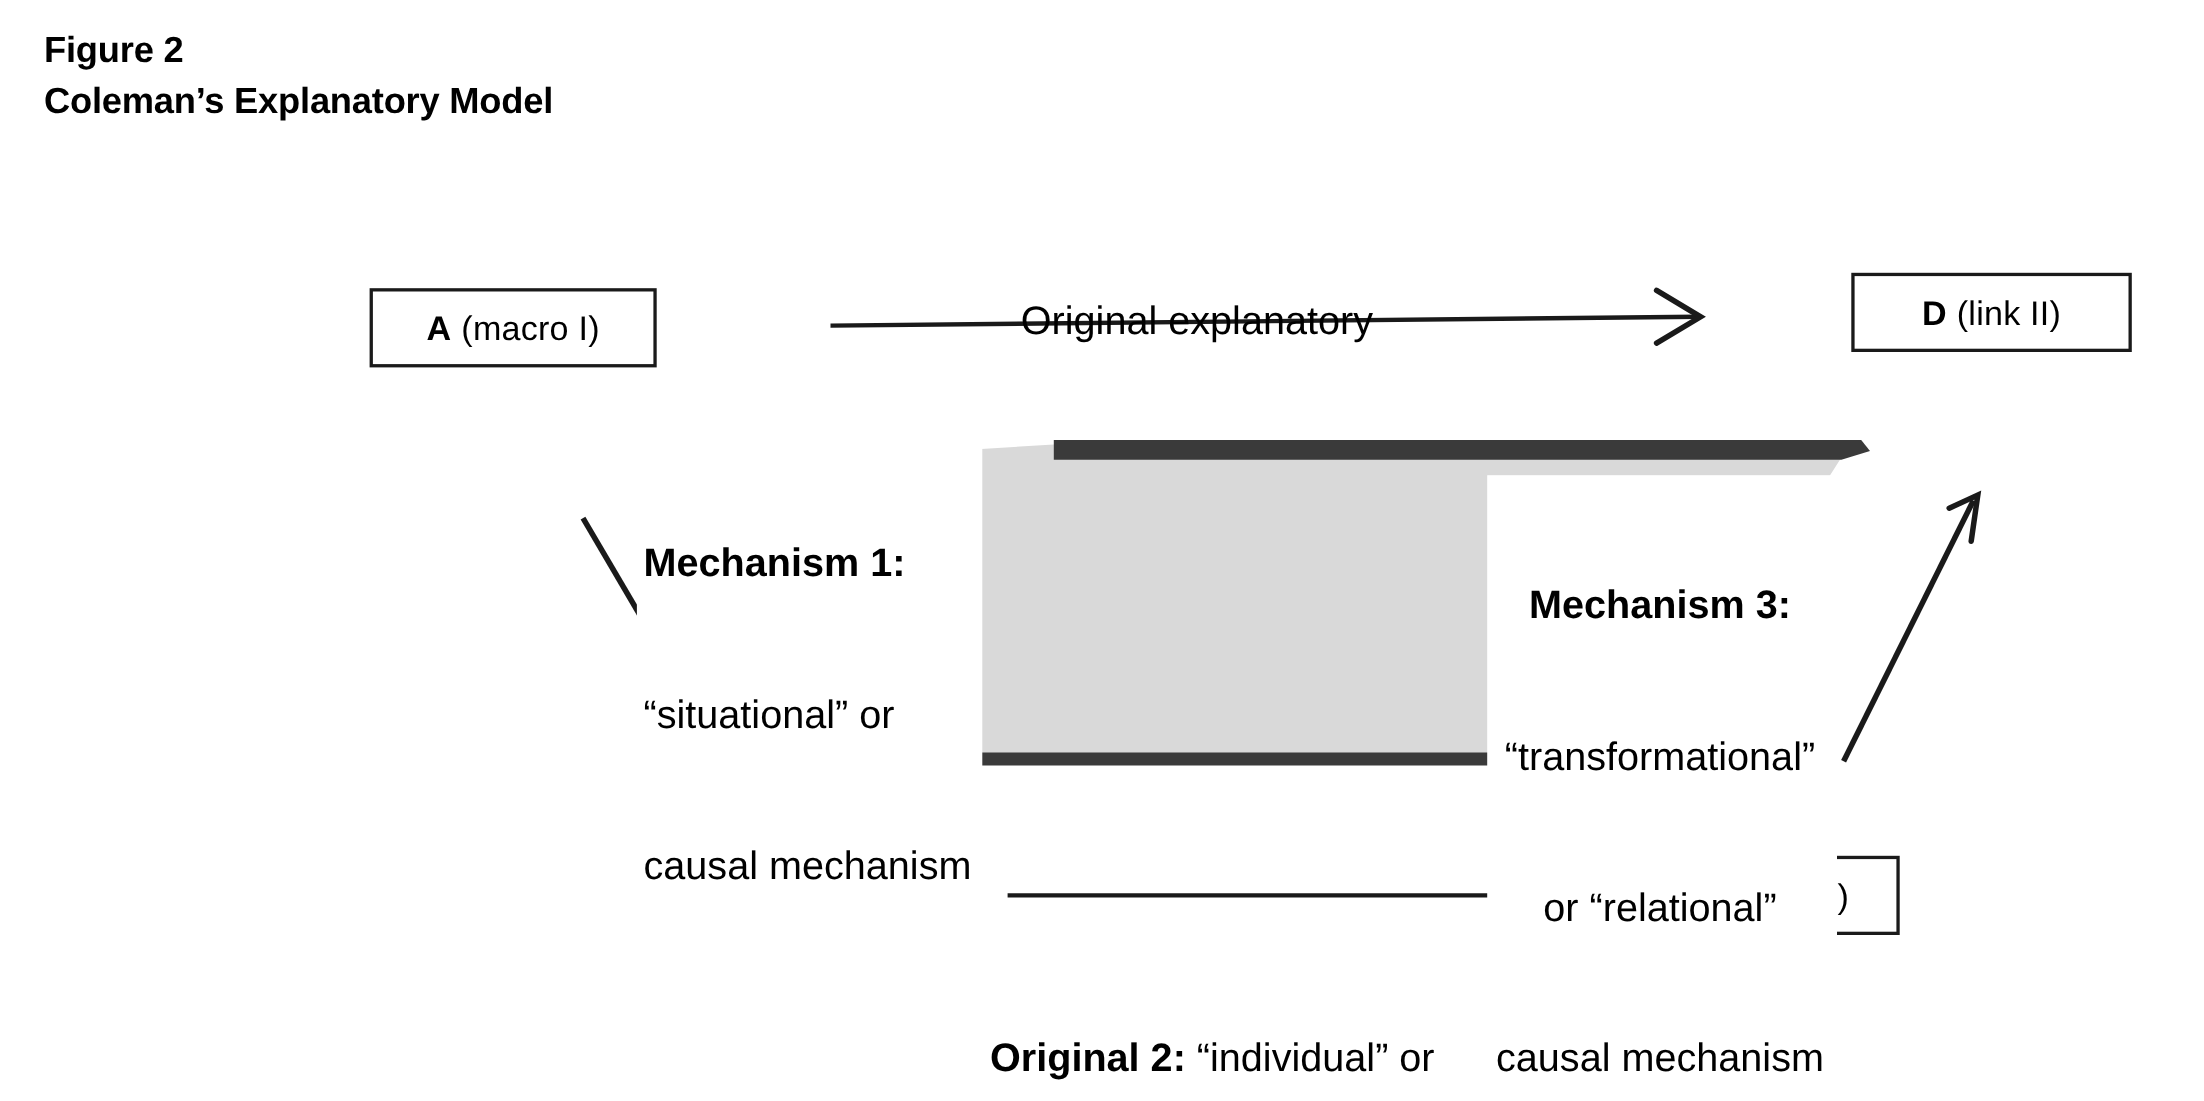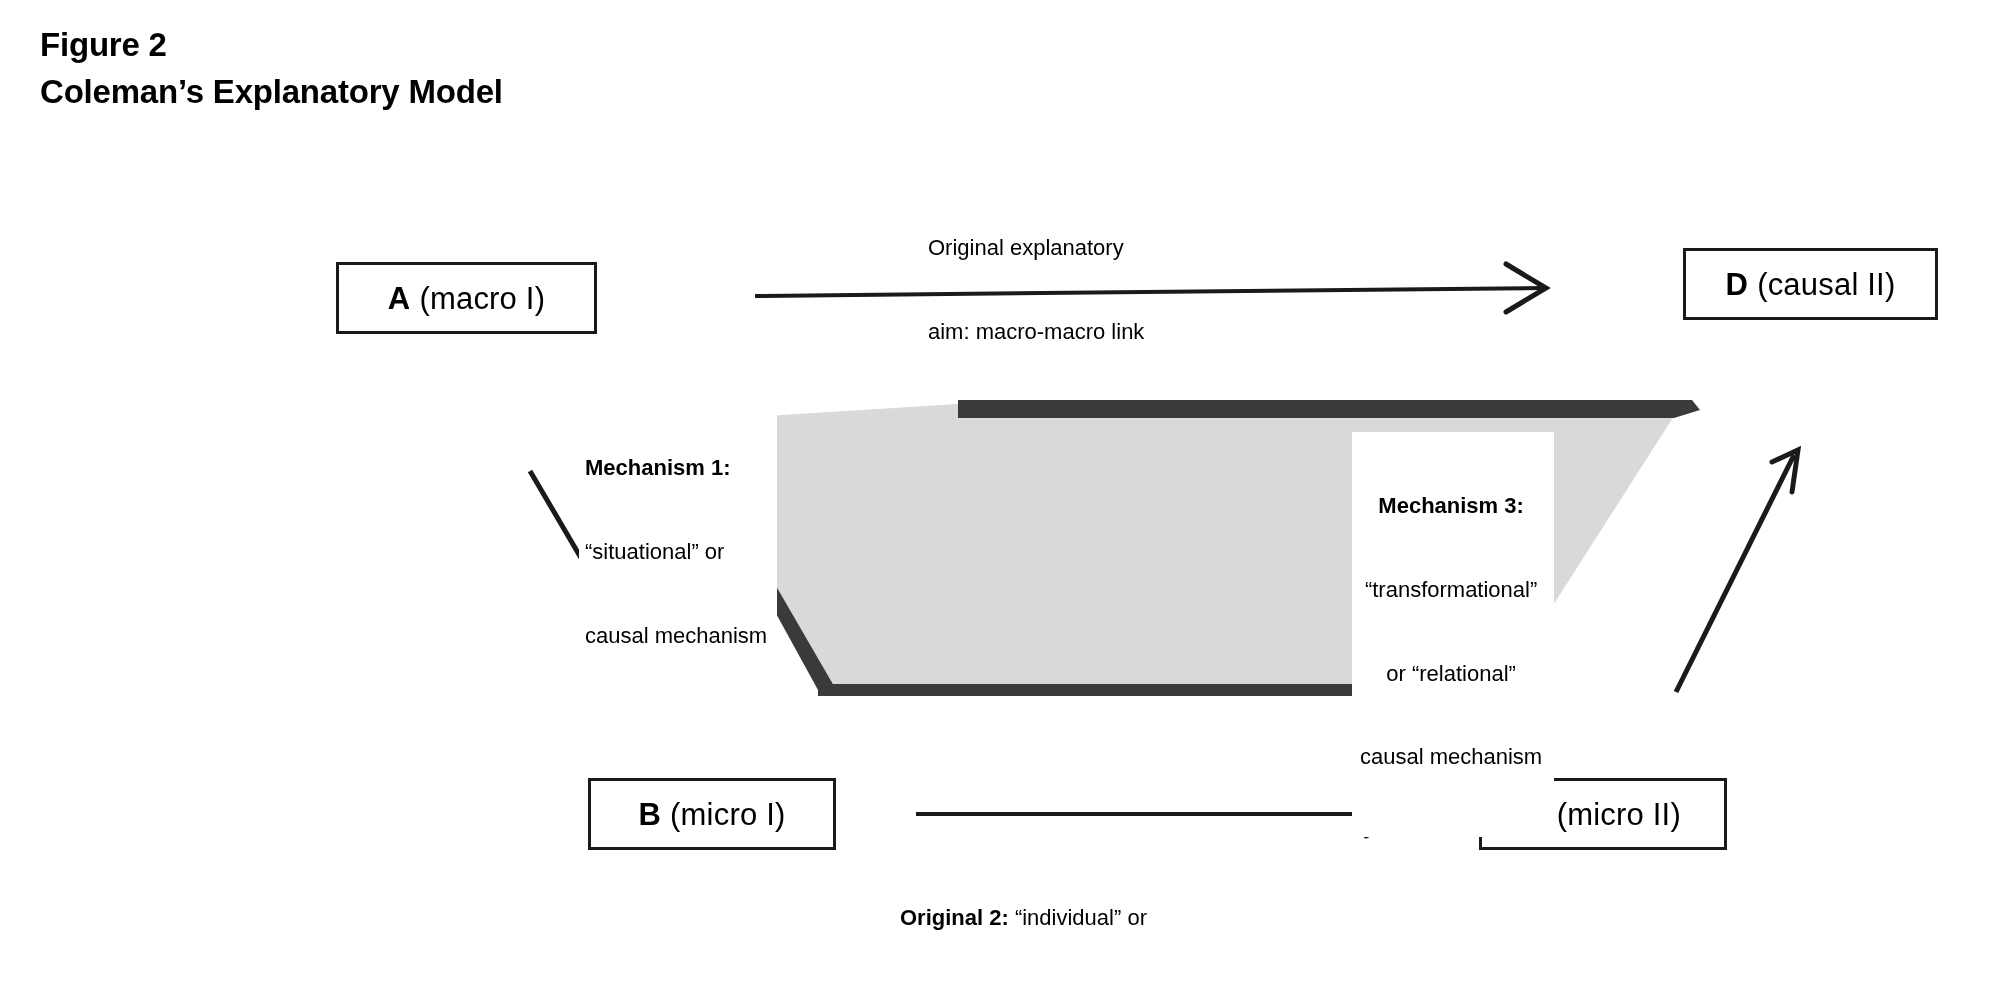--- a/index.html
+++ b/index.html
@@ -63,21 +63,21 @@
   .node-box .sub { font-weight: normal; }
 
   #box-a { left: 336px; top: 262px; width: 261px; height: 72px; }
   #box-d { left: 1683px; top: 248px; width: 255px; height: 72px; }
   #box-b { left: 588px; top: 778px; width: 248px; height: 72px; }
   #box-c { left: 1479px; top: 778px; width: 248px; height: 72px; }
 
   
   .text-block {
     position: absolute;
-    font-size: 22px;
+    font-size: 36px;
     line-height: 1.27;
     white-space: pre;
   }
   .text-block .hdr { font-weight: bold; }
   .text-block .ln { display: block; }
 
   
   #cap-top {
     left: 928px;
     top: 178px;
@@ -149,36 +149,35 @@
     </g>
   </svg>
 
   <div class="node-box" id="box-a">
     <span class="key">A</span>
       <span class="sub">(macro I)</span>
   </div>
 
   <div class="node-box" id="box-d">
     <span class="key">D</span>
-      <span class="sub">(causal II)</span>
+      <span class="sub">(link II)</span>
   </div>
 
   <div class="node-box" id="box-b">
     <span class="key">B</span>
       <span class="sub">(micro I)</span>
   </div>
 
   <div class="node-box" id="box-c">
     <span class="key">C</span>
       <span class="sub">(micro II)</span>
   </div>
 
   <div class="text-block" id="cap-top">
     <span class="ln">Original explanatory</span>
-    <span class="ln">aim: macro-macro link</span>
   </div>
 
   <div class="text-block" id="cap-mech1">
     <span class="ln hdr">Mechanism 1:</span>
     <span class="ln">“situational” or</span>
     <span class="ln">causal mechanism</span>
   </div>
 
   <div class="text-block" id="cap-mech3">
     <span class="ln hdr">Mechanism 3:</span>

